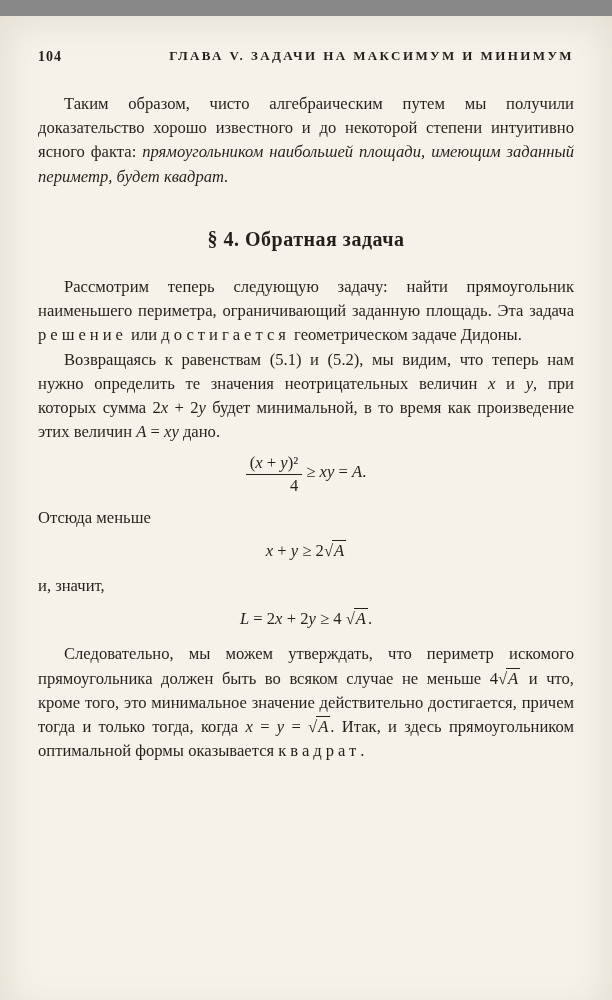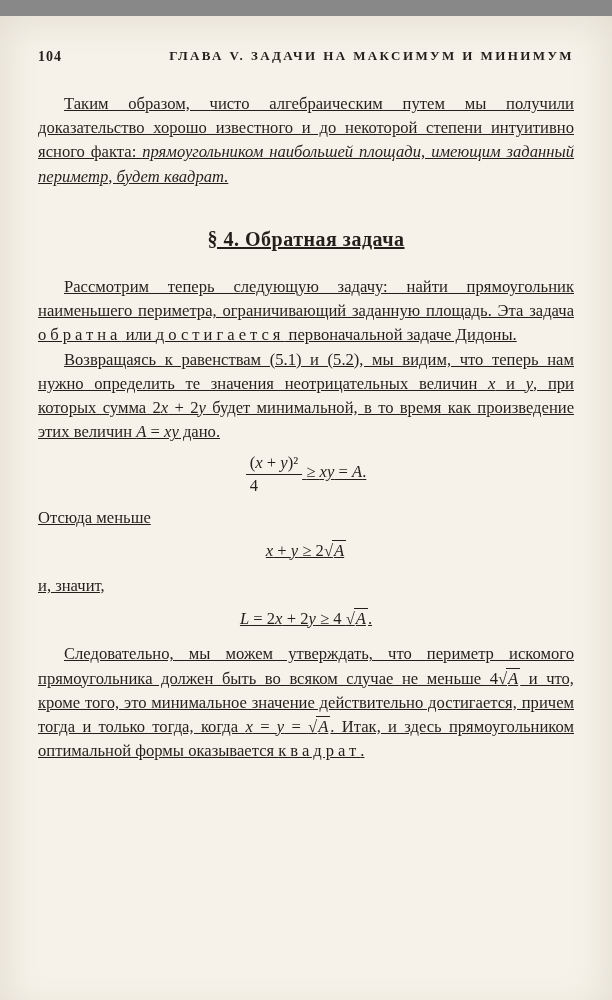--- a/index.html
+++ b/index.html
@@ -36,21 +36,20 @@
   .running-head {
     text-align: right;
     letter-spacing: 2.4px;
     padding-left: 14px;
     white-space: nowrap;
   }
   .body-text {
     font-size: 16.6px;
     line-height: 24.2px;
     text-align: justify;
-    text-decoration: underline;
   }
   p { margin: 0; text-indent: 26px; }
   p.noindent { text-indent: 0; }
   .section-heading {
     text-align: center;
     text-indent: 0;
     font-weight: bold;
     font-size: 20px;
     margin: 38px 0 24px 0;
     letter-spacing: 0.5px;
@@ -65,21 +64,21 @@
   .run-sp { letter-spacing: 4px; }
   .run-rt {
     font-style: italic;
     border-top: 1.4px solid currentColor;
     padding: 0 2px;
     margin-left: -1px;
   }
   .frac {
     display: inline-block;
     vertical-align: middle;
-    text-align: left;
+    text-align: right;
     line-height: 1.15;
   }
   .frac .num { display: block; padding: 0 4px 1px 4px; }
   .frac .den { display: block; border-top: 1.3px solid currentColor; padding: 1px 4px 0 4px; }
   .scan-bar {
     position: absolute;
     left: 62px;
     bottom: 3px;
     width: 487px;
     height: 8px;
@@ -97,21 +96,21 @@
       <span class="page-num">104</span>
       <div class="running-head">ГЛАВА V. ЗАДАЧИ НА МАКСИМУМ И МИНИМУМ</div>
     </div>
 
     <div class="body-text">
 
       <p><span class="run-n">Таким образом, чисто алгебраическим путем мы получили доказательство хорошо известного и до некоторой степени интуитивно ясного факта: </span><span class="run-i">прямоугольником наибольшей площади, имеющим заданный периметр, будет квадрат.</span></p>
 
       <p class="section-heading">§ 4. Обратная задача</p>
 
-      <p><span class="run-n">Рассмотрим теперь следующую задачу: найти прямоугольник наименьшего периметра, ограничивающий заданную площадь. Эта задача </span><span class="run-sp">обратна</span><span class="run-n"> или </span><span class="run-sp">достигается</span><span class="run-n"> первоначальной задаче Дидоны.</span></p>
+      <p><span class="run-n">Рассмотрим теперь следующую задачу: найти прямоугольник наименьшего периметра, ограничивающий заданную площадь. Эта задача </span><span class="run-sp">решение</span><span class="run-n"> или </span><span class="run-sp">достигается</span><span class="run-n"> геометрическом задаче Дидоны.</span></p>
 
       <p><span class="run-n">Возвращаясь к равенствам (5.1) и (5.2), мы видим, что теперь нам нужно определить те значения неотрицательных величин </span><span class="run-i">x</span><span class="run-n"> и </span><span class="run-i">y</span><span class="run-n">, при которых сумма 2</span><span class="run-i">x</span><span class="run-n"> + 2</span><span class="run-i">y</span><span class="run-n"> будет минимальной, в то время как произведение этих величин </span><span class="run-i">A</span><span class="run-n"> = </span><span class="run-i">xy</span><span class="run-n"> дано.</span></p>
 
 
       <p class="formula">
         <span class="frac">
           <span class="num"><span class="run-n">(</span><span class="run-i">x</span><span class="run-n"> + </span><span class="run-i">y</span><span class="run-n">)²</span></span>
           <span class="den"><span class="run-n">4</span></span>
         </span>
         <span><span class="run-n"> ≥ </span><span class="run-i">xy</span><span class="run-n"> = </span><span class="run-i">A</span><span class="run-n">.</span></span>

